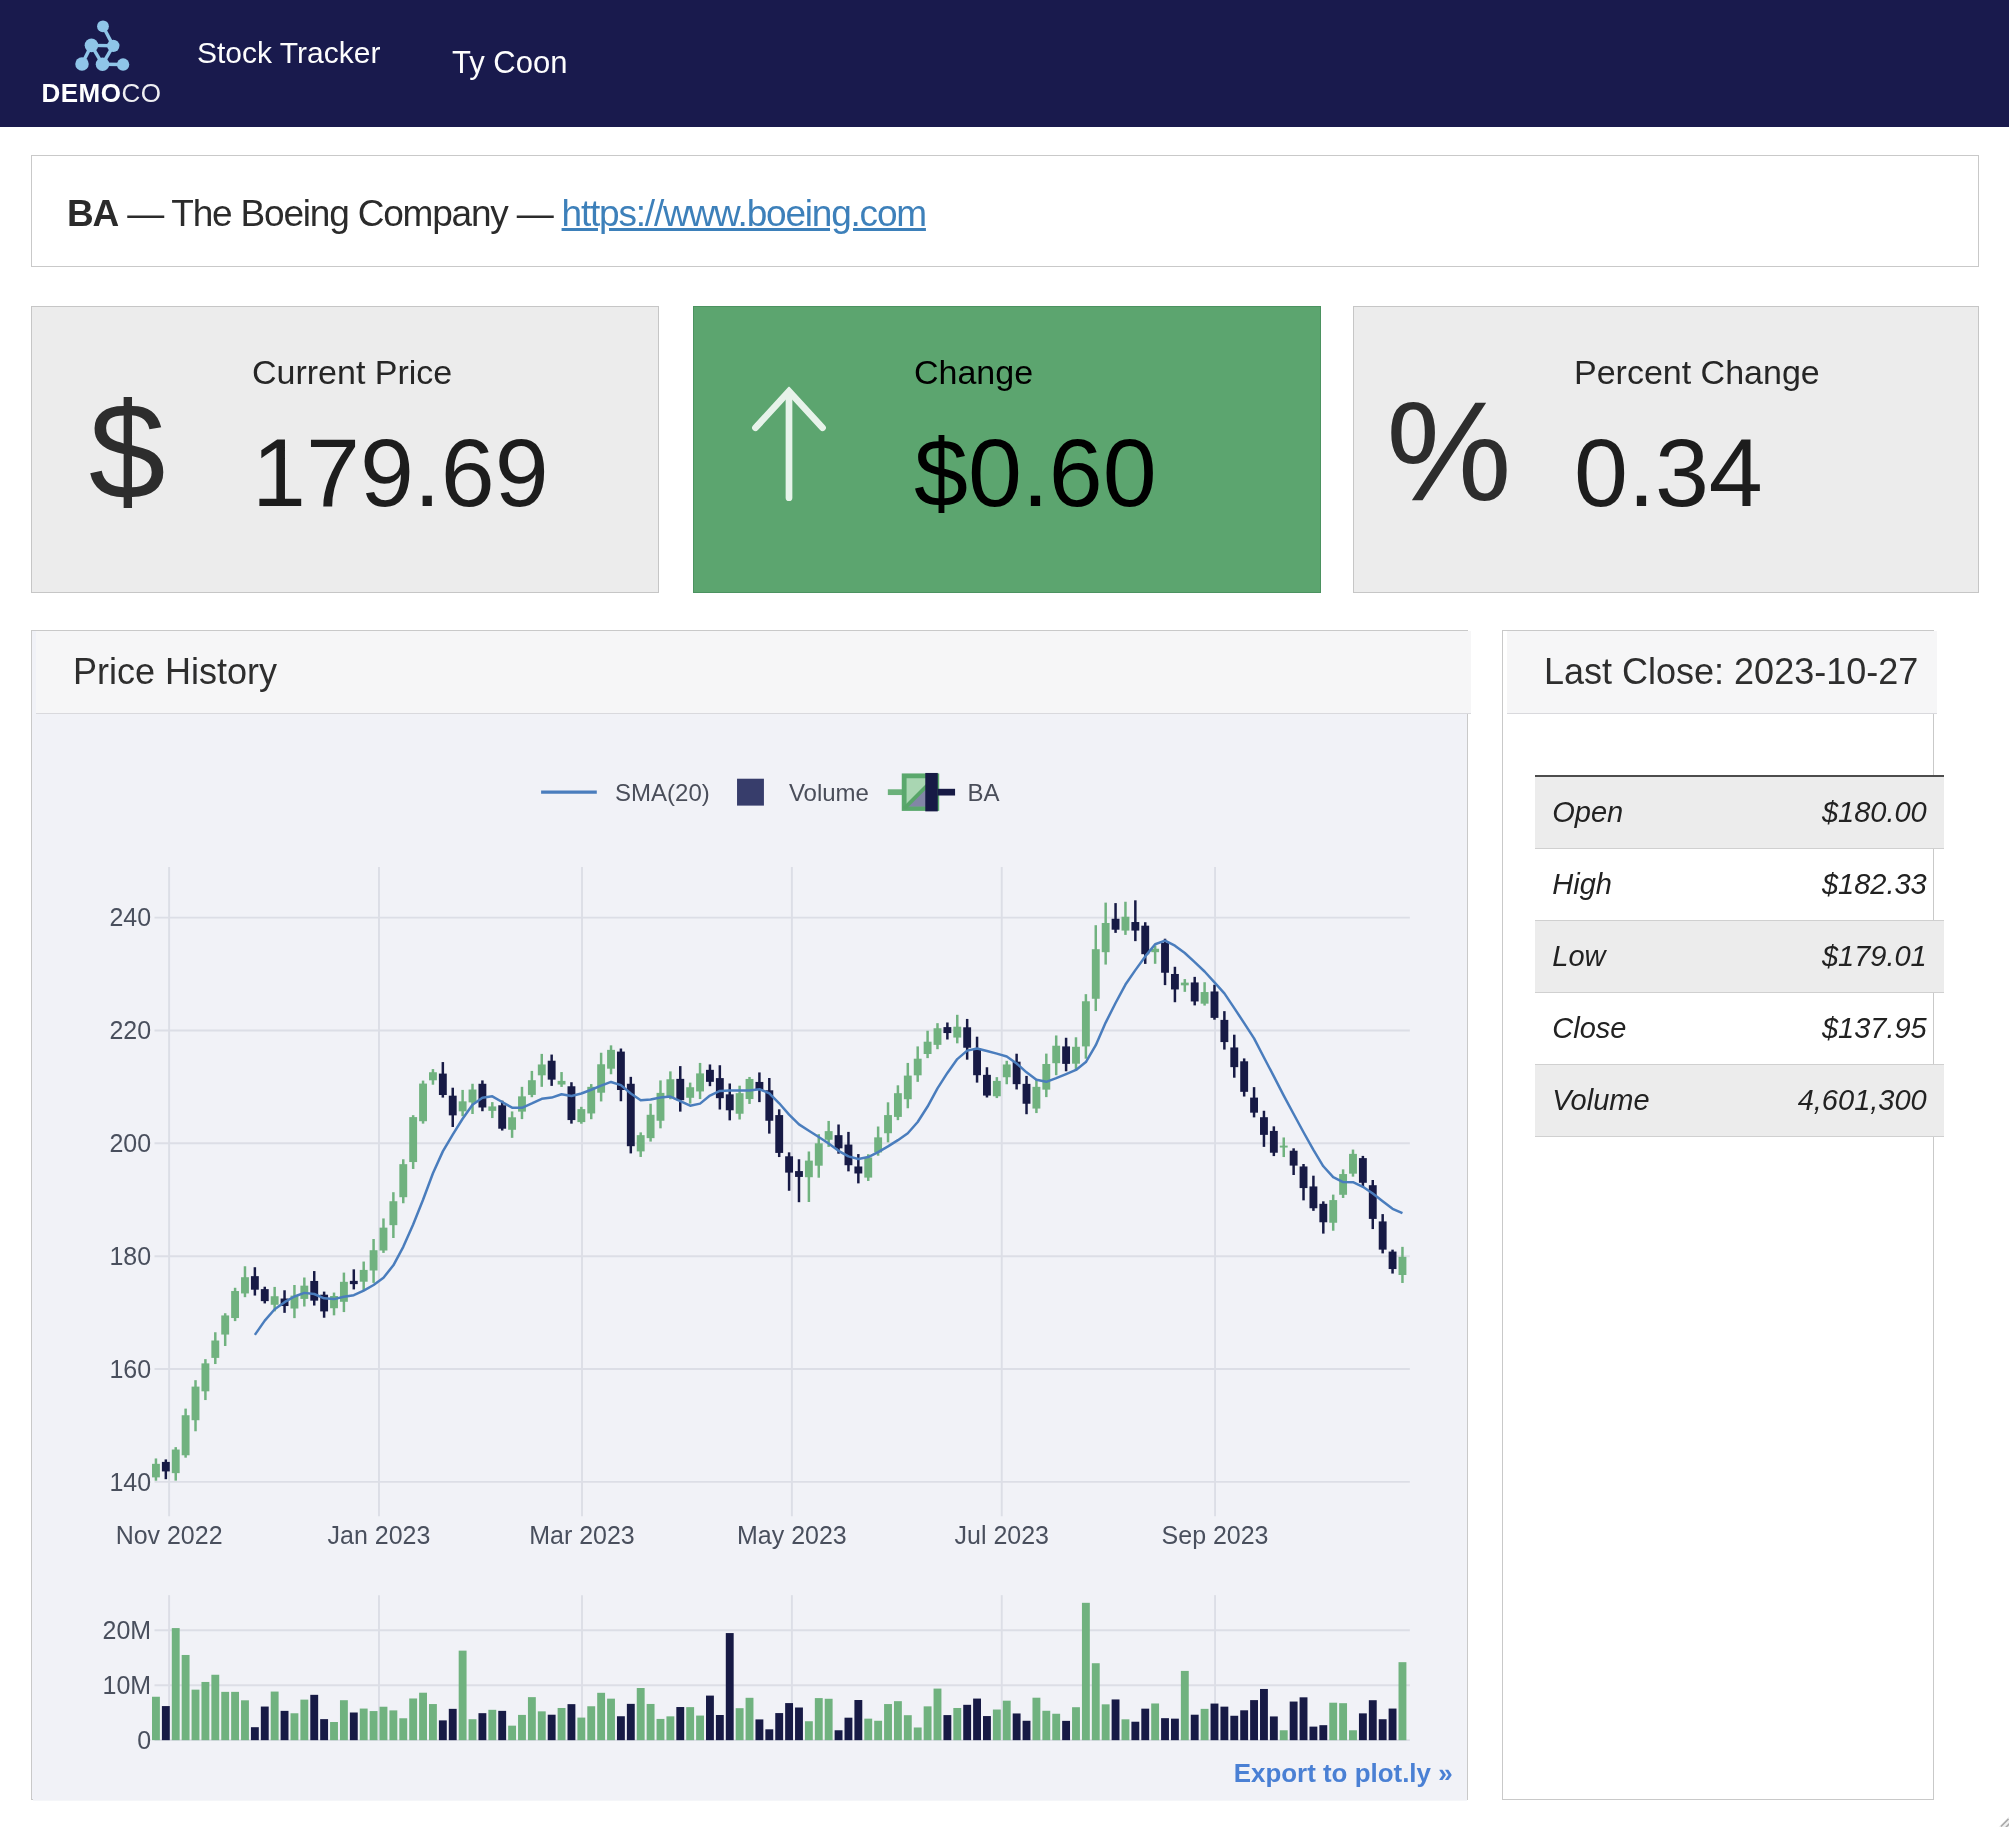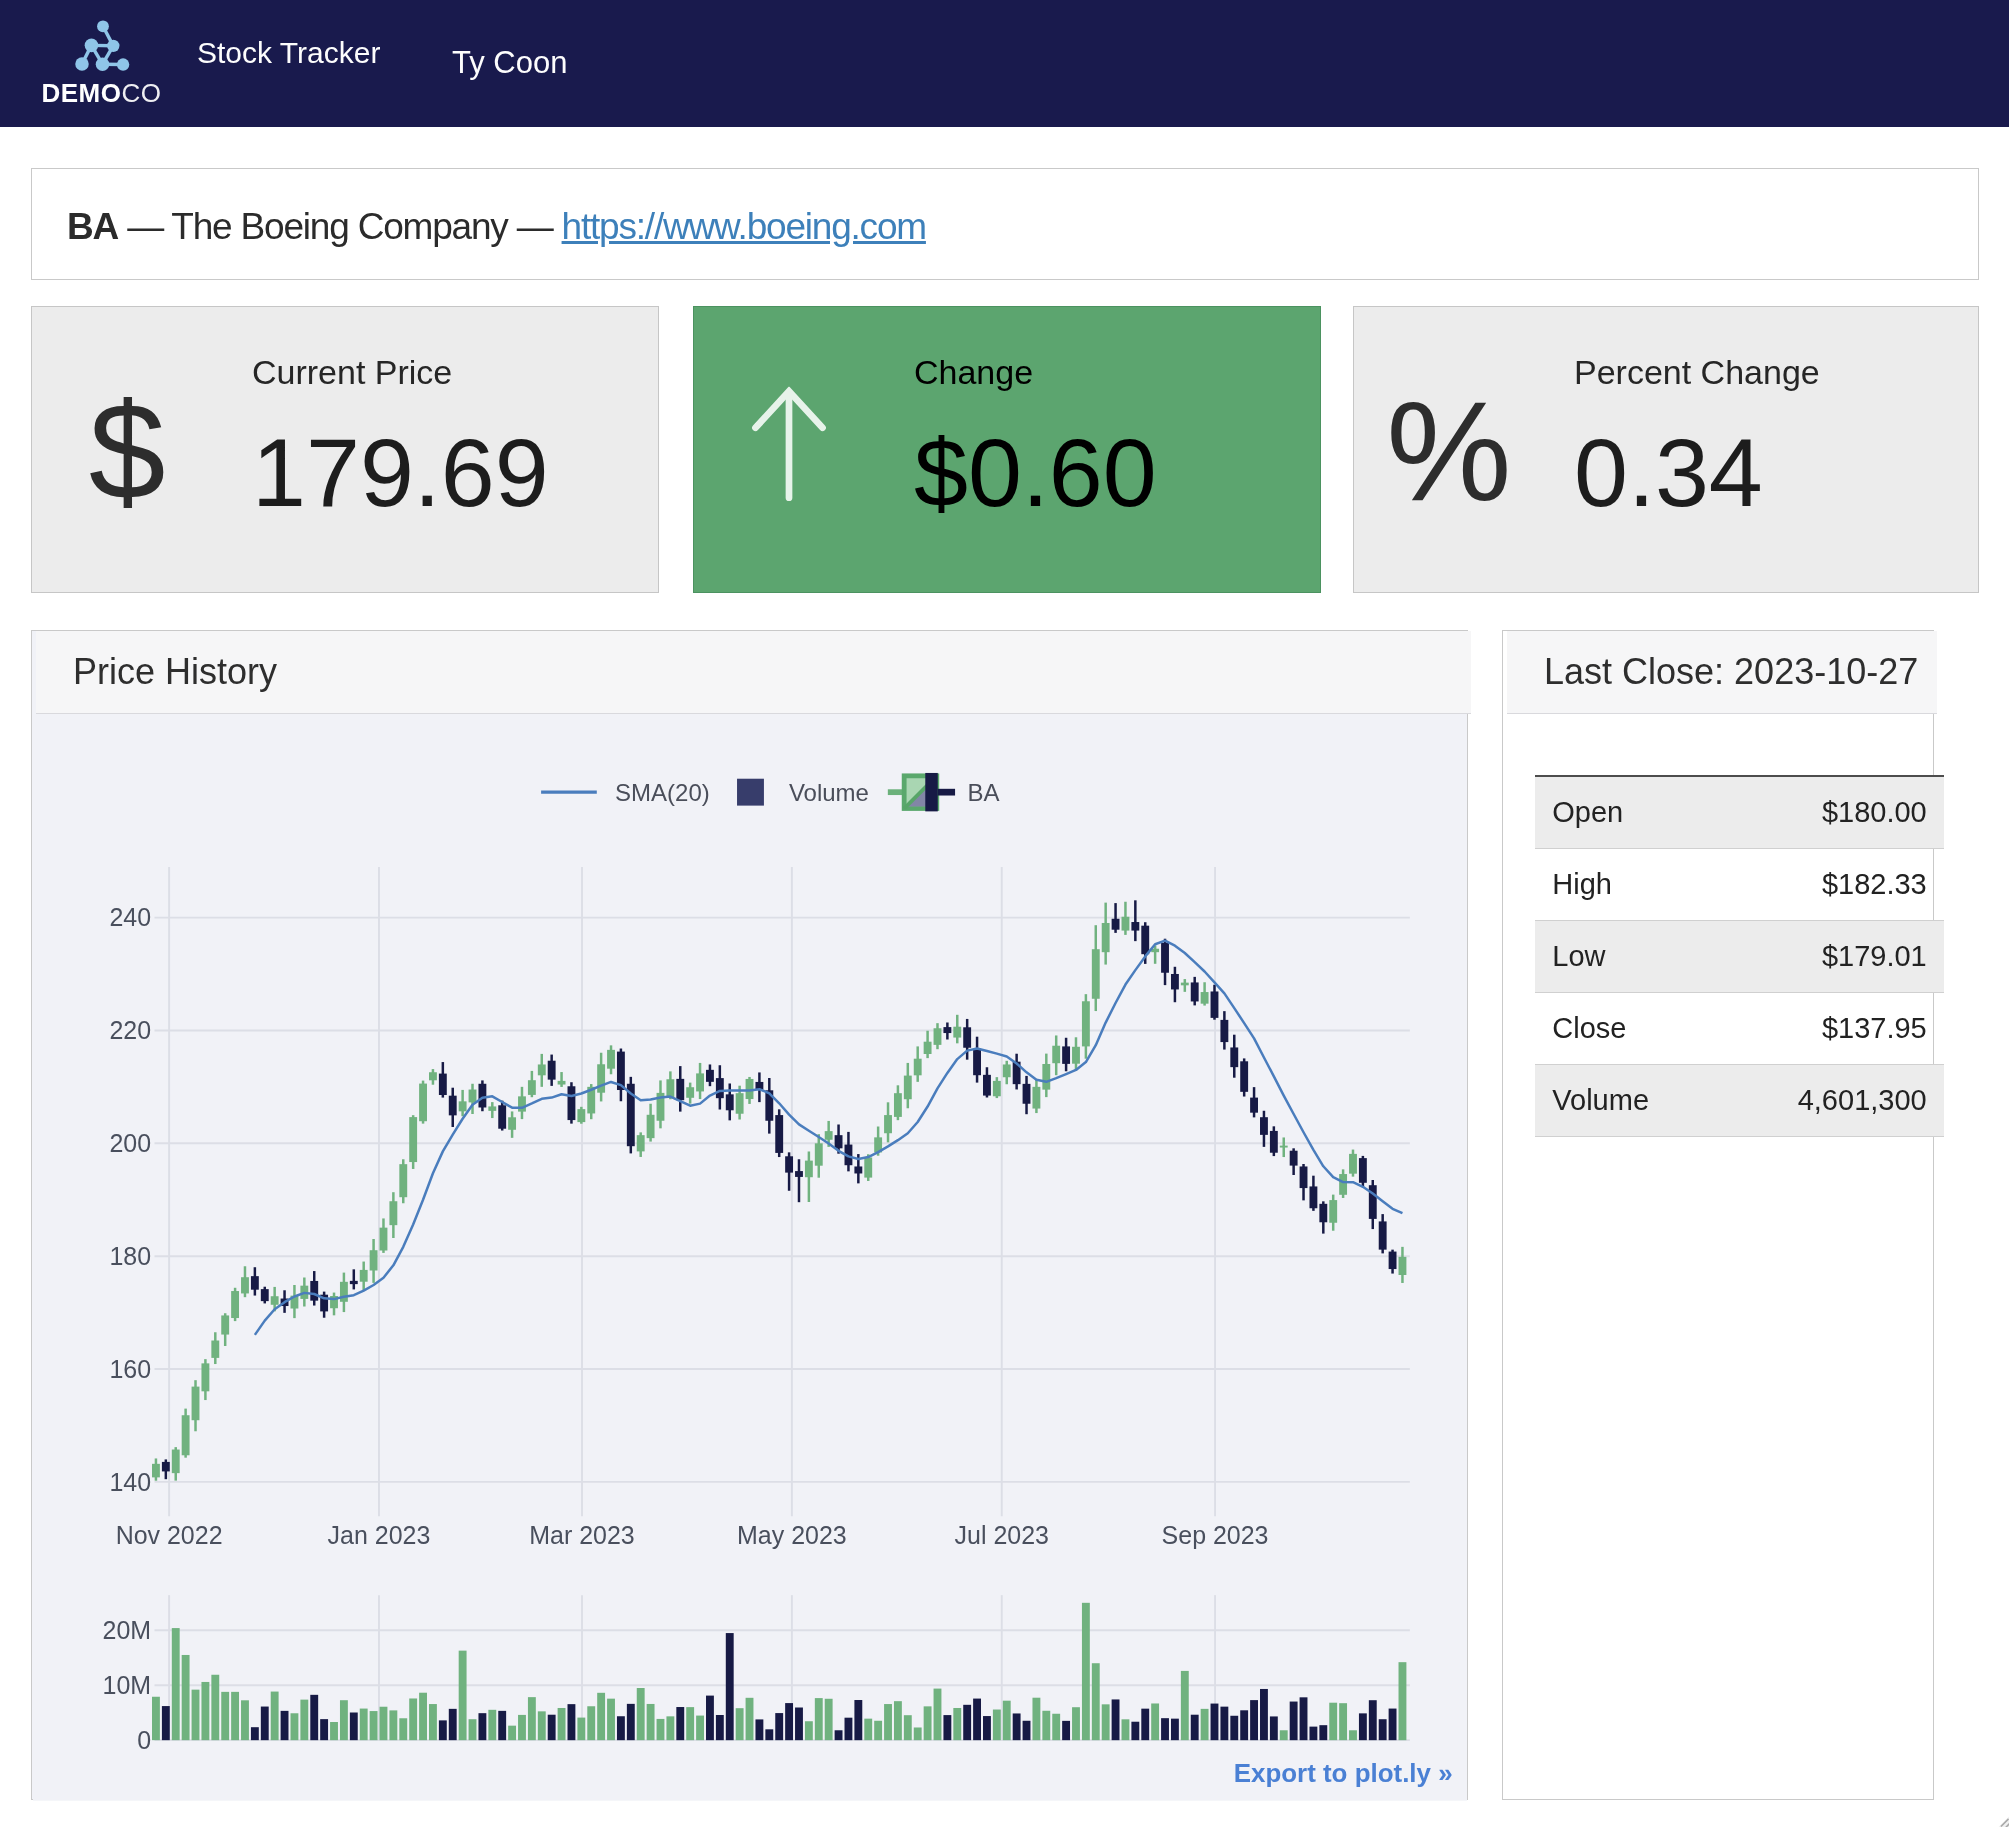--- a/index.html
+++ b/index.html
@@ -8,21 +8,21 @@
 .abs { position:absolute; }
 
 .header { left:0; top:0; width:2010px; height:127px; background:#191a4d; }
 .logo-txt { left:38px; top:78px; width:127px; text-align:center; color:#fff;
   font-size:26px; font-weight:bold; letter-spacing:0.5px; }
 .logo-txt .co { font-weight:normal; opacity:0.93; }
 .app-title { left:197px; top:36px; font-size:30px; color:#fdfdfd; font-weight:normal; }
 .app-sub { left:452px; top:45px; font-size:31px; color:#fdfdfd; }
 
 .ticker { left:31px; top:155px; width:1948px; height:112px; background:#fff;
-  border:1.9px solid #c9c9c9;margin-top:13px; }
+  border:1.9px solid #c9c9c9; }
 .ticker-line { left:35px; top:37px; font-size:37px; letter-spacing:-1.2px; color:#2b2b2b; }
 a.boe { color:#3d80ba; }
 
 .card { top:306px; height:287px; }
 .card.grey { background:#ececec; border:1.9px solid #c6c6c6; }
 .card.green { background:#5ca56f; border:1.9px solid #4b9260; }
 .c1 { left:31px;  width:628px; }
 .c2 { left:693px; width:628px; }
 .c3 { left:1353px; width:626px; }
 .card .icon { position:absolute; left:95px; top:144px; transform:translate(-50%,-50%);
@@ -37,21 +37,21 @@
 .panelL { left:31px; top:630px; width:1437px; height:1170px; border:1.9px solid #c9c9c9;
   background:#f1f2f7; }
 .panelR { left:1502px; top:630px; width:432px; height:1170px; border:1.9px solid #c9c9c9;
   background:#fff; }
 .phead { position:absolute; left:4px; top:0; width:100%; height:83px; background:#f6f6f7;
   border-bottom:1.9px solid #d9d9dd; font-size:36px; color:#2e2e2e;
   display:flex; align-items:center; padding-left:37px; }
 
 table.ohlc { position:absolute; left:32px; top:144px; width:409px;
   border-collapse:collapse; font-size:29px; color:#222; }
-table.ohlc tr { height:72px; }
+table.ohlc tr { height:72px;font-style:italic; }
 table.ohlc tr.odd { background:#ececec; }
 table.ohlc td { border-bottom:1.9px solid #d0d0d0; padding:0 17.3px; }
 table.ohlc tr:first-child td { border-top:2.9px solid #4d4d4d; }
 table.ohlc td.v { text-align:right; }
 </style>
 </head>
 <body>
 <div class="abs header">
   <svg class="abs" style="left:69px;top:11.5px" width="67" height="61" viewBox="0 0 70 64">
     <g stroke="#8fc5e8" stroke-width="3.6" fill="none">

